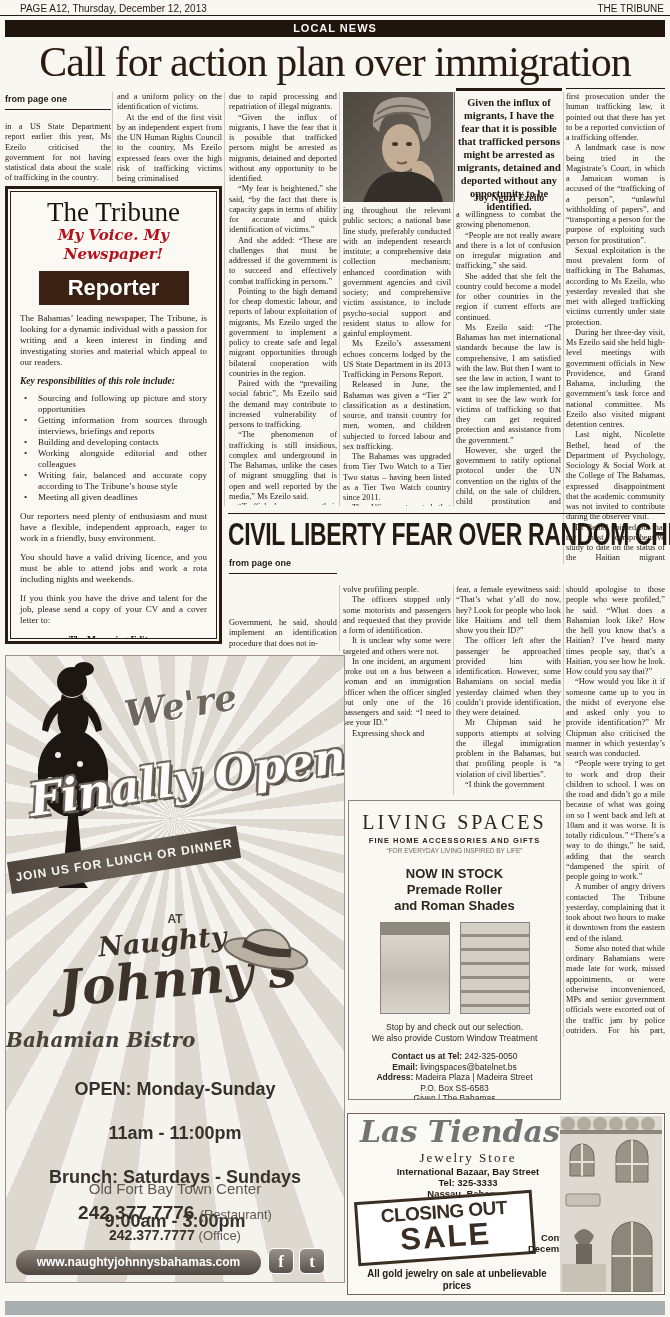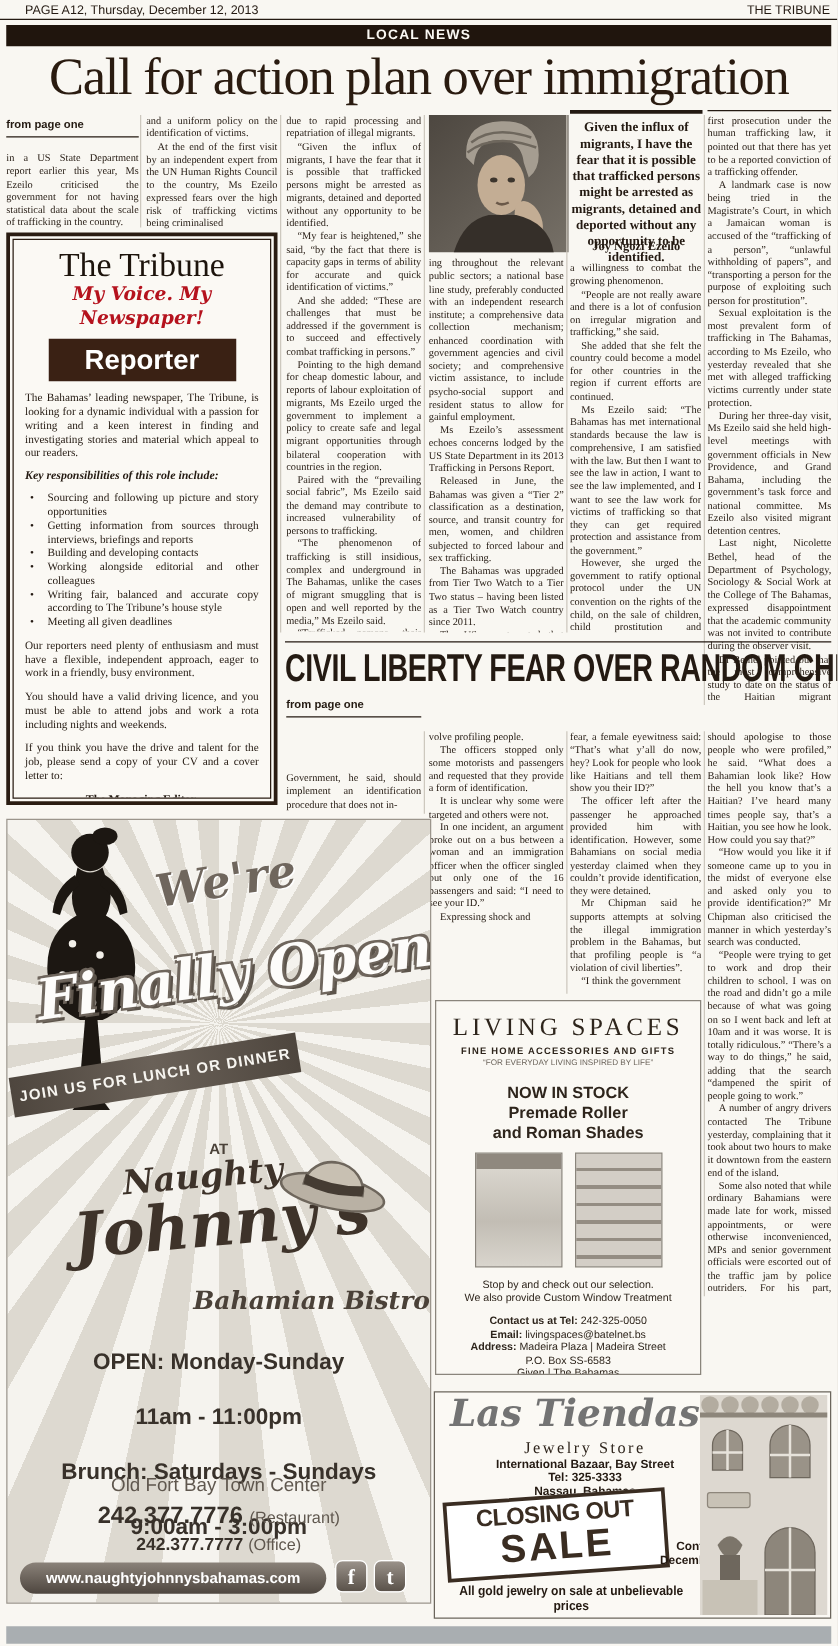--- a/index.html
+++ b/index.html
@@ -55,21 +55,21 @@
   .b-open{position:absolute;left:22px;top:96px;font-size:45px;color:#fdfcfa;transform:rotate(-8deg);white-space:nowrap;
           text-shadow:-2px -2px 0 #6f665d,2px -2px 0 #6f665d,-2px 2px 0 #6f665d,3px 3px 0 #5c544b;}
   .b-ribbon{position:absolute;left:2px;top:188px;width:232px;height:32px;background:linear-gradient(90deg,#4e463e,#6a6158,#4e463e);
             transform:rotate(-9deg);color:#f7f5f0;font:bold 12px/32px "Liberation Sans",sans-serif;
             text-align:center;letter-spacing:1px;}
   .b-at{position:absolute;left:0;top:256px;width:100%;text-align:center;
         font:bold 12px "Liberation Sans",sans-serif;color:#4a4138;}
   .b-n1{position:absolute;left:92px;top:270px;font-size:27px;color:#3e332a;transform:rotate(-5deg);}
   .b-n2{position:absolute;left:52px;top:293px;font-size:50px;color:#3e332a;transform:rotate(-5deg);}
   .b-hat{position:absolute;left:218px;top:258px;transform:rotate(12deg);}
-  .b-sub{position:absolute;left:0;top:372px;width:100%;text-align:right;font-size:20px;color:#4a4138;}
+  .b-sub{position:absolute;left:0;top:372px;width:100%;text-align:left;font-size:20px;color:#4a4138;}
   .b-hours{position:absolute;left:0;top:402px;width:100%;text-align:center;
            font:bold 18px/26px "Liberation Sans",sans-serif;color:#38312a;}
   .b-loc{position:absolute;left:0;top:524px;width:100%;text-align:center;
          font:15px "Liberation Sans",sans-serif;color:#5f574e;}
   .b-ph1{position:absolute;left:0;top:546px;width:100%;text-align:center;color:#38312a;
          font:bold 19px "Liberation Sans",sans-serif;}
   .b-ph1 .lab,.b-ph2 .lab{font:13px "Liberation Sans",sans-serif;color:#5f574e;}
   .b-ph2{position:absolute;left:0;top:571px;width:100%;text-align:center;color:#38312a;
          font:bold 14px "Liberation Sans",sans-serif;}
   .b-pill{position:absolute;left:10px;top:594px;width:245px;height:25px;border-radius:13px;

